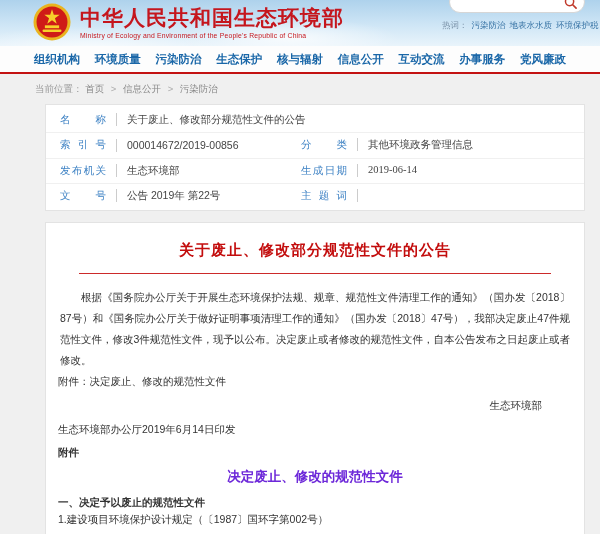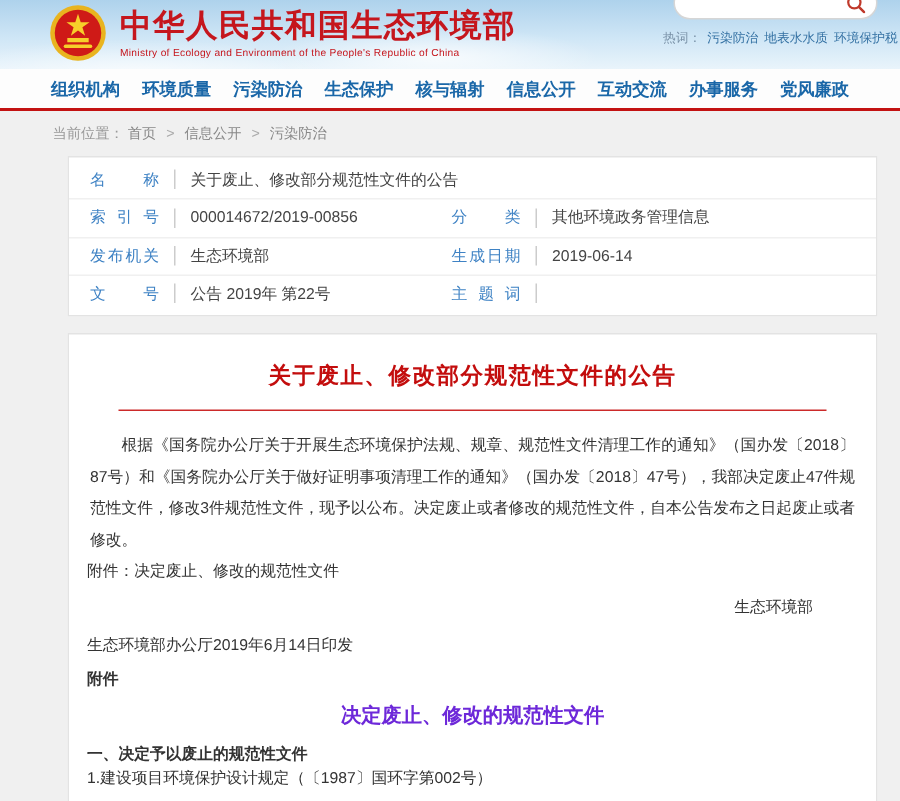--- a/index.html
+++ b/index.html
@@ -47,21 +47,21 @@
   .meta-row { display:flex; align-items:center; height:25px; font-size:10.5px;
     border-top:1px solid #f0f0f0; }
   .meta-row:first-child { border-top:none; }
   .m-label { display:inline-block; width:46px; margin-left:14px; color:#3e82c4;
     text-align:justify; text-align-last:justify; flex:none; }
   .m-label.second { margin-left:0; }
   .vdiv { width:1px; height:13px; background:#ccc; margin:0 10px; flex:none; }
   .m-value { color:#444; }
   .m-value.first { width:180px; flex:none; }
   .m-value.wide { flex:1; }
-  .group2 { display:flex; align-items:center; position:absolute; left:255px; }
+  .group2 { display:flex; position:absolute; left:255px;font-family:Liberation Serif, serif; }
   .meta-row { position:relative; }
 
   
   .article-card { margin-top:11px; min-height:330px; padding:18px 12px 20px 12px; color:#333; }
   .article-title { text-align:center; font-size:15px; font-weight:bold; color:#c30d0d; letter-spacing:1px; }
   .red-rule { border:none; border-top:1px solid #cc2a2a; margin:13px 21px 0 21px; }
   .article-para { margin-top:13px; font-size:10.5px; line-height:21px; text-align:justify;
     text-indent:2em; padding:0 2px; }
   .attach-line { font-size:10.5px; line-height:21px; margin-top:0; }
   .sign-right { text-align:right; font-size:10.5px; line-height:17px; padding-right:30px; }

